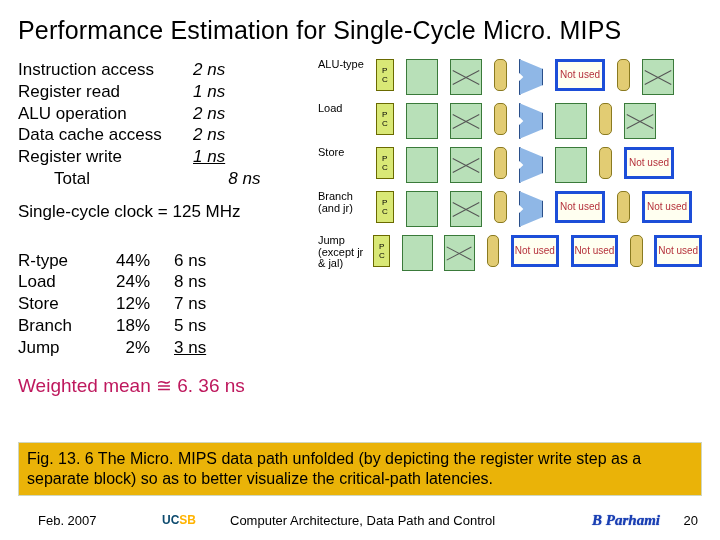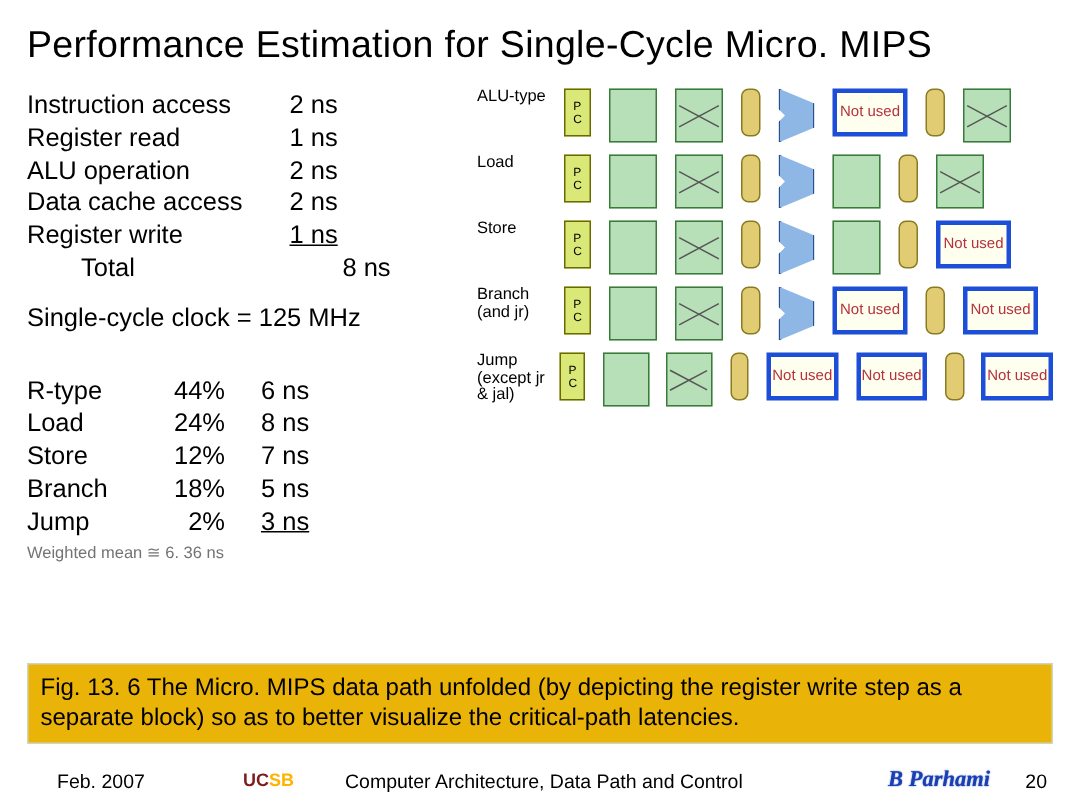--- a/index.html
+++ b/index.html
@@ -38,38 +38,38 @@
     flex: 1;
     min-width: 0;
   }
   .latency-table {
     font-size: 17px;
     line-height: 1.28;
     margin-bottom: 6px;
   }
   .lat-row { display: flex; }
   .lat-name { width: 175px; }
-  .lat-val { width: 60px; }
+  .lat-val { width: 60px; font-style: italic; }
   .lat-row.total .lat-name { padding-left: 36px; }
   .lat-row.underline .lat-val { text-decoration: underline; }
   .single-cycle {
     font-size: 17px;
     margin-top: 12px;
   }
   .mix-table {
     font-size: 17px;
     line-height: 1.28;
     margin-top: 28px;
   }
   .mix-row { display: flex; }
   .mix-name { width: 72px; }
   .mix-pct  { width: 60px; text-align: right; padding-right: 24px; }
   .mix-lat  { width: 50px; }
   .mix-row.underline .mix-lat { text-decoration: underline; }
-  .weighted { font-size: 11px; color: #737373; margin-top: 4px; }
+  .weighted { font-size: 19px; color: #be185d; margin-top: 16px; }
 
   
   .diagram {
     display: flex;
     flex-direction: column;
     gap: 8px;
     font-size: 11px;
   }
   .drow {
     display: flex;
@@ -149,21 +149,21 @@
     padding: 0 22px 0 38px;
     box-sizing: border-box;
   }
   .footer .date { width: 110px; }
   .footer .logo {
     width: 62px; height: 20px;
     display: flex; align-items: center; justify-content: center;
     font-weight: bold; font-size: 12px;
     color: #0a2a66;
   }
-  .footer .logo .u { color:#7f1d1d; }
+  .footer .logo .u { color:#0c4a6e; }
   .footer .logo .c { color:#ffb300; }
   .footer .mid { flex:1; text-align: left; padding-left: 20px; }
   .footer .author {
     font-family: "Comic Sans MS", cursive;
     font-style: italic;
     font-weight: bold;
     color: #1a3fb3;
     text-shadow: 0 0 1px #1a3fb3;
     margin-right: 8px;
     font-size: 15px;

